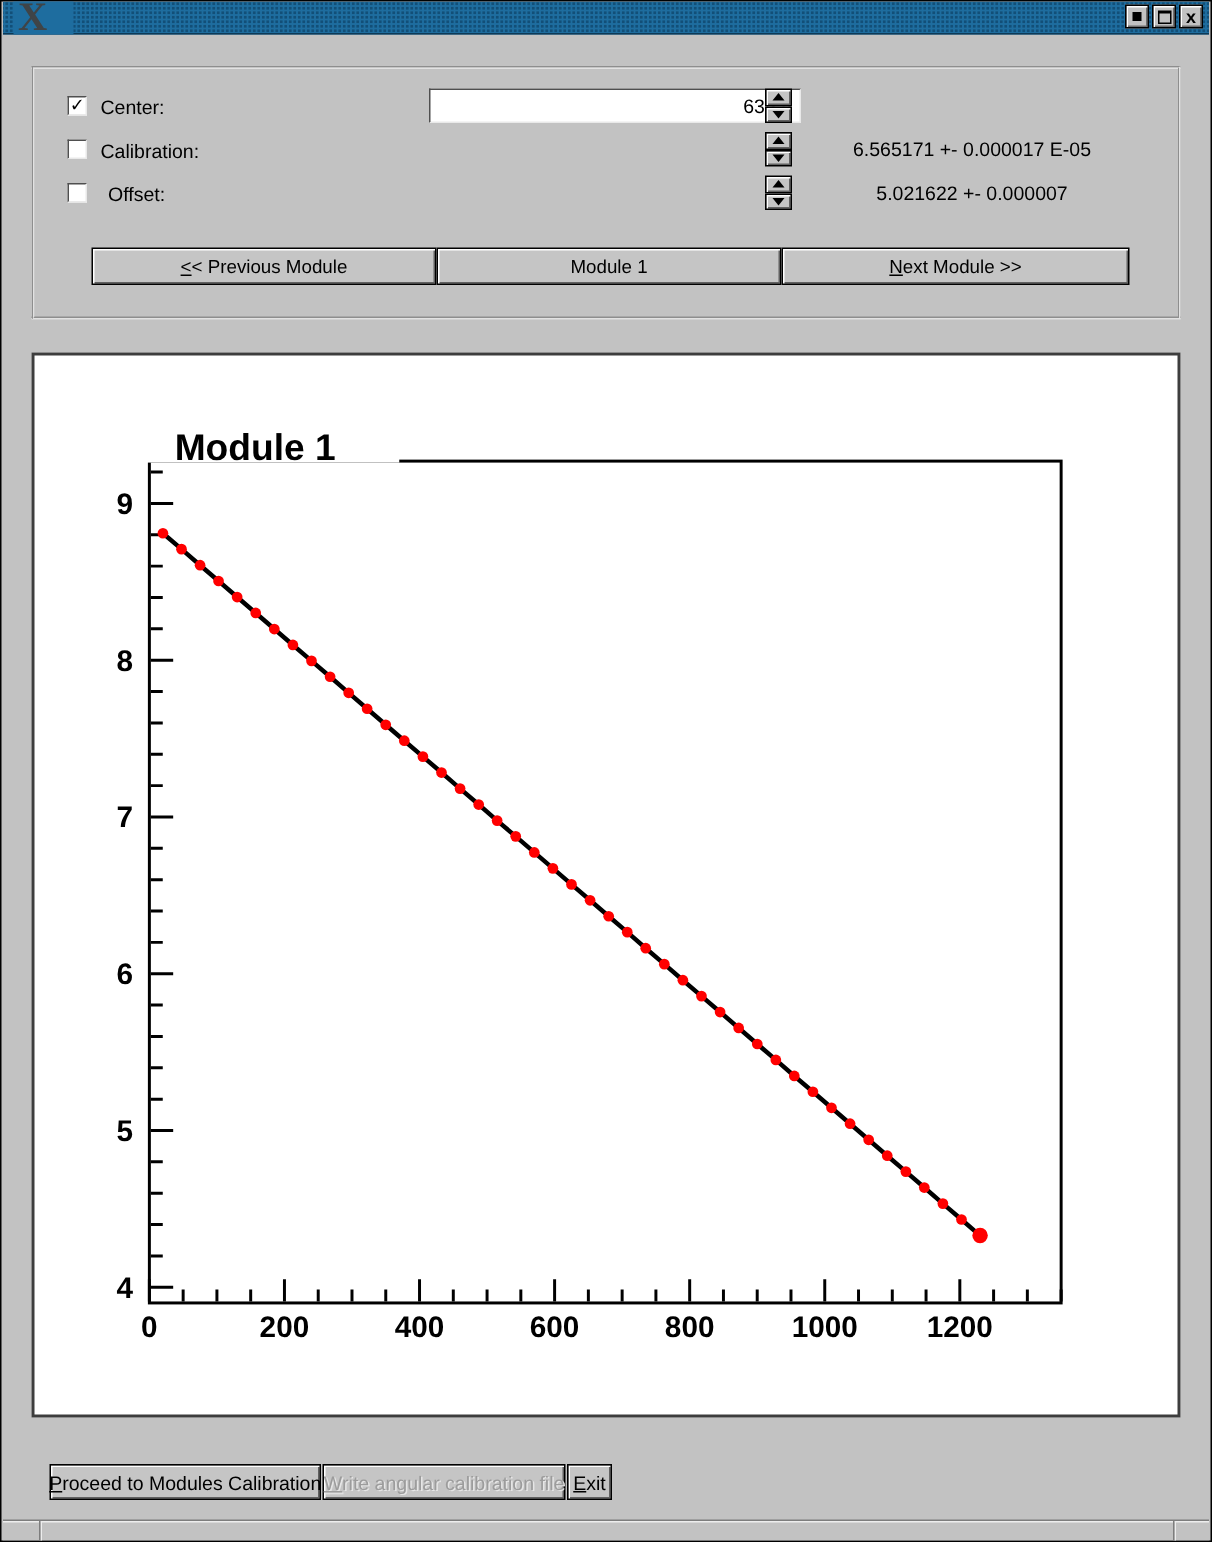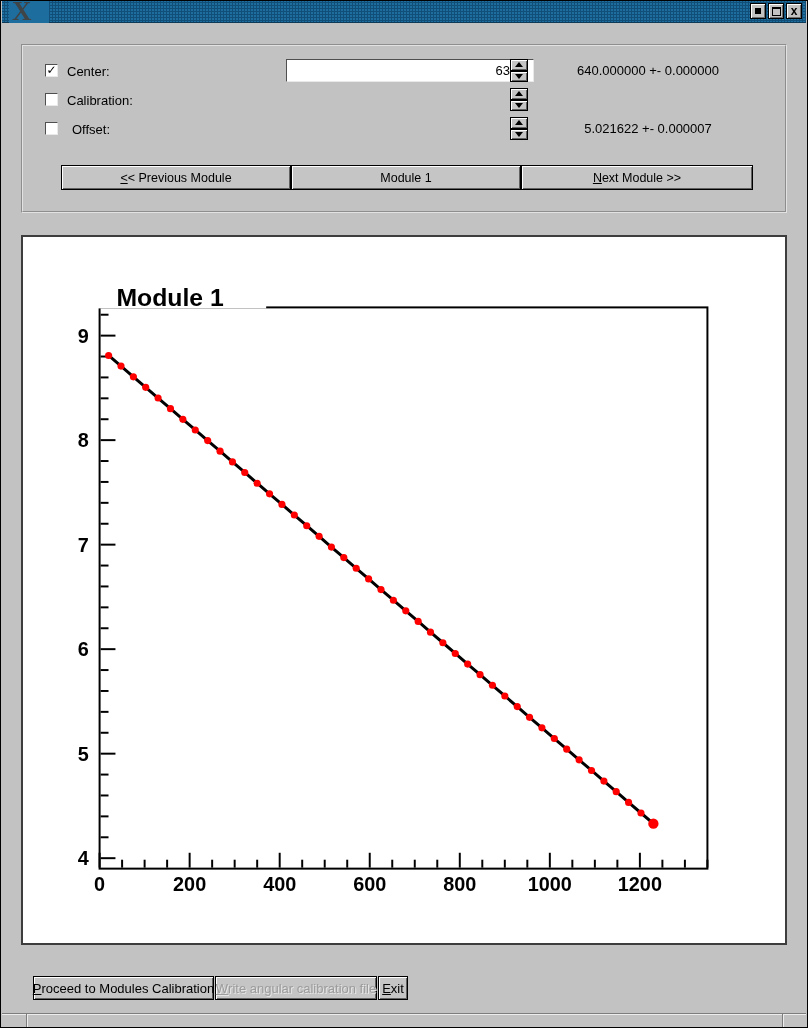--- a/index.html
+++ b/index.html
@@ -123,32 +123,32 @@
     <div class="row-label" style="left:44px; top:18px;">Center:</div>
     <div class="field sunken" style="left:263px; top:13px;">639.5</div>
     <div class="spinner" style="left:487px; top:13px;">
       <div class="spin-btn">
           <div class="tri-up"></div>
         </div>
       <div class="spin-btn">
           <div class="tri-down"></div>
         </div>
     </div>
-    <div class="reading" style="top:17px;">640.000000 +- 0.000000</div>
 
     <div class="checkbox" style="left:22px; top:47px;"></div>
     <div class="row-label" style="left:44px; top:47px;">Calibration:</div>
     <div class="spinner" style="left:487px; top:42px;">
       <div class="spin-btn">
           <div class="tri-up"></div>
         </div>
       <div class="spin-btn">
           <div class="tri-down"></div>
         </div>
     </div>
+    <div class="reading" style="top:46px;">6.565171 +- 0.000017 E-05</div>
 
     <div class="checkbox" style="left:22px; top:76px;"></div>
     <div class="row-label" style="left:49px; top:76px;">Offset:</div>
     <div class="spinner" style="left:487px; top:71px;">
       <div class="spin-btn">
           <div class="tri-up"></div>
         </div>
       <div class="spin-btn">
           <div class="tri-down"></div>
         </div>

